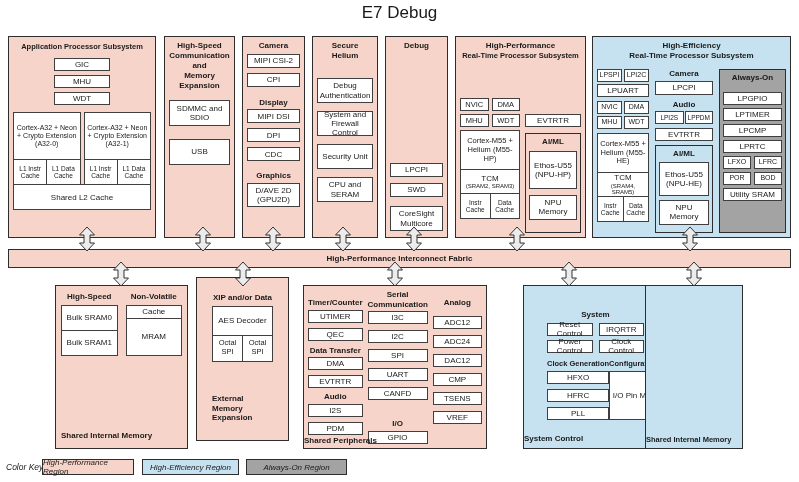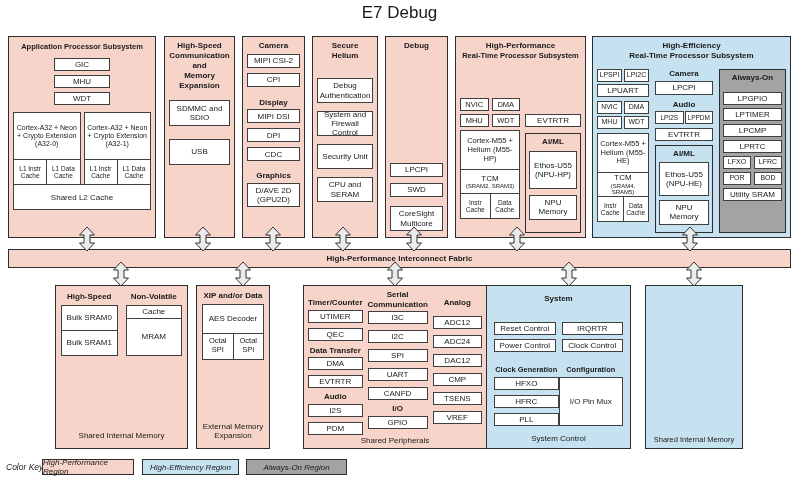--- a/index.html
+++ b/index.html
@@ -12,21 +12,21 @@
   .blue{background:#c6e2f0;}
   .green{background:#a3a3a3;}
   .bt{font-weight:bold;font-size:8px;text-align:center;line-height:1.25;}
   .hdr{font-weight:bold;font-size:8px;text-align:center;line-height:1.2;flex-shrink:0;}
   .wb{background:#ffffff;border:1px solid #3f3f3f;box-sizing:border-box;
       display:flex;flex-direction:column;align-items:center;justify-content:center;
       text-align:center;font-size:8px;line-height:1.15;padding:1px;flex-shrink:0;}
   .r{display:flex;}
   .c{display:flex;flex-direction:column;}
   .ibox{border:1.2px solid #2d2d2d;box-sizing:border-box;display:flex;flex-direction:column;padding:3px;}
-  .blabel{font-weight:normal;font-size:8px;text-align:center;line-height:1.2;}
+  .blabel{font-weight:bold;font-size:8px;line-height:1.2;}
   .arrow{position:absolute;width:16px;height:26px;z-index:4;}
   .fabric{justify-content:center;align-items:center;flex-direction:row;z-index:2;}
   .keylabel{position:absolute;font-size:8.5px;font-style:italic;}
   .keybox{position:absolute;height:16px;border:1.4px solid #2d2d2d;box-sizing:border-box;
           display:flex;align-items:center;justify-content:center;font-size:8px;font-style:italic;}
   .sub{font-size:6px;line-height:1.1;}
   .abs{position:absolute;}
 </style>
 </head>
 <body>
@@ -215,21 +215,21 @@
       </div>
       <div class="c" style="flex:1">
         <div class="hdr">Non-Volatile</div>
         <div class="wb" style="height:14px;margin-top:3px">Cache</div>
         <div class="wb" style="height:38px;margin-top:-1px">MRAM</div>
       </div>
     </div>
     <div class="blabel" style="margin-top:auto;margin-bottom:2px">Shared Internal Memory</div>
   </div>
 
-  <div class="block pink" style="left:196px;top:285px;width:74px;height:164px;padding:5px;">
+  <div class="block pink" style="left:196px;top:277px;width:93px;height:164px;padding:15px;">
     <div class="hdr">XIP and/or Data</div>
     <div class="wb" style="height:30px;margin-top:3px">AES Decoder</div>
     <div class="r" style="margin-top:-1px">
       <div class="wb" style="flex:1;height:27px;font-size:7.5px">Octal SPI</div>
       <div class="wb" style="flex:1;height:27px;font-size:7.5px;margin-left:-1px">Octal SPI</div>
     </div>
     <div class="blabel" style="margin-top:auto;margin-bottom:2px">External Memory Expansion</div>
   </div>
 
   <div class="block pink" style="left:303px;top:285px;width:184px;height:164px;padding:4px 4px 14px 4px;">
@@ -245,47 +245,47 @@
         <div class="wb" style="height:13px;margin-top:2px">I2S</div>
         <div class="wb" style="height:13px;margin-top:5px">PDM</div>
       </div>
       <div class="c" style="flex:32">
         <div class="hdr" style="width:60px;align-self:center">Serial Communication</div>
         <div class="wb" style="height:13px;margin-top:2px">I3C</div>
         <div class="wb" style="height:13px;margin-top:6px">I2C</div>
         <div class="wb" style="height:13px;margin-top:6px">SPI</div>
         <div class="wb" style="height:13px;margin-top:6px">UART</div>
         <div class="wb" style="height:13px;margin-top:6px">CANFD</div>
-        <div class="hdr" style="margin-top:4px">I/O</div>
+        <div class="hdr" style="margin-top:19px">I/O</div>
         <div class="wb" style="height:13px;margin-top:2px">GPIO</div>
       </div>
       <div class="c" style="flex:27;padding-top:8px">
         <div class="hdr">Analog</div>
         <div class="wb" style="height:13px;margin-top:8px">ADC12</div>
         <div class="wb" style="height:13px;margin-top:6px">ADC24</div>
         <div class="wb" style="height:13px;margin-top:6px">DAC12</div>
         <div class="wb" style="height:13px;margin-top:6px">CMP</div>
         <div class="wb" style="height:13px;margin-top:6px">TSENS</div>
         <div class="wb" style="height:13px;margin-top:6px">VREF</div>
       </div>
     </div>
     <div class="blabel abs" style="bottom:2px;left:0;right:0">Shared Peripherals</div>
   </div>
 
-  <div class="block blue" style="left:486px;top:285px;width:145px;height:164px;padding:7px;">
+  <div class="block blue" style="left:523px;top:285px;width:145px;height:164px;padding:23px;">
     <div class="hdr" style="margin-top:1px">System</div>
-    <div class="r" style="gap:6px;margin-top:18px">
+    <div class="r" style="gap:6px;margin-top:3px">
       <div class="wb" style="flex:1;height:13px">Reset Control</div>
       <div class="wb" style="flex:1;height:13px">IRQRTR</div>
     </div>
     <div class="r" style="gap:6px;margin-top:4px">
       <div class="wb" style="flex:1;height:13px">Power Control</div>
       <div class="wb" style="flex:1;height:13px">Clock Control</div>
     </div>
-    <div class="r" style="margin-top:13px">
+    <div class="r" style="margin-top:6px">
       <div class="c" style="flex:1">
         <div class="hdr" style="white-space:nowrap;font-size:7.5px">Clock Generation</div>
         <div class="wb" style="height:13px;margin-top:3px">HFXO</div>
         <div class="wb" style="height:13px;margin-top:5px">HFRC</div>
         <div class="wb" style="height:13px;margin-top:5px">PLL</div>
       </div>
       <div class="c" style="flex:1">
         <div class="hdr" style="font-size:7.5px">Configuration</div>
         <div class="wb" style="height:49px;margin-top:3px">I/O Pin Mux</div>
       </div>

